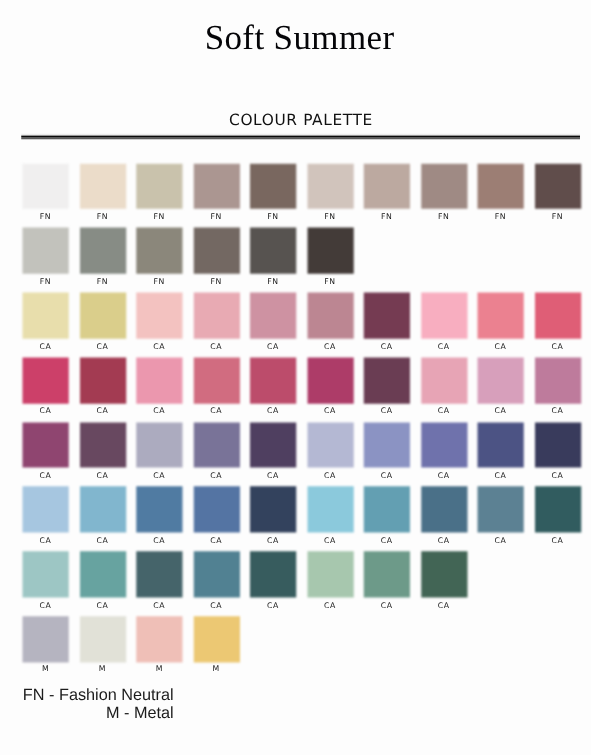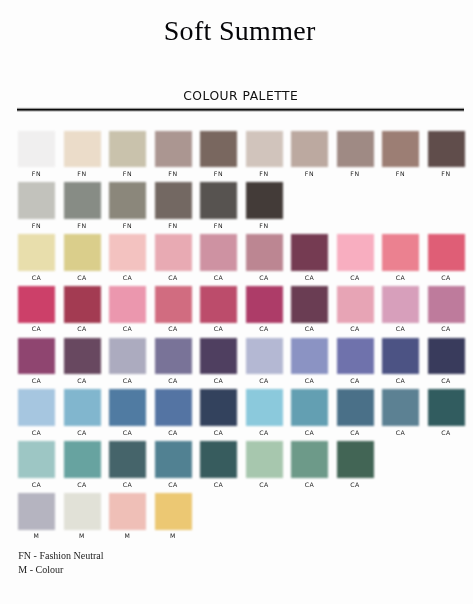--- a/index.html
+++ b/index.html
@@ -24,22 +24,22 @@
           rgba(0,0,0,0.19) 80%,rgba(0,0,0,0.19) 100%);}
 
   .swlayer{position:absolute;left:18.2px;top:130.6px;width:447px;filter:blur(0.8px);}
   .lbllayer{position:absolute;left:17.6px;top:130.6px;width:447px;filter:opacity(1);}
   .row{position:relative;height:51.77px;}
   .sw{position:absolute;top:0;width:37.0px;height:36.8px;}
   .lbl{position:absolute;top:39.4px;width:37.2px;text-align:center;
        font-family:"DejaVu Sans",sans-serif;font-size:6.2px;color:#1a1a1a;
        letter-spacing:0.5px;text-indent:0.5px;}
 
-  .legend{position:absolute;left:18.3px;top:549.2px;font-family:Liberation Serif, serif;
-          font-size:10px;color:#1c1c1c;line-height:14px;white-space:nowrap;filter:opacity(1);}
+  .legend{position:absolute;left:18.3px;top:549.2px;font-family:Liberation Sans, sans-serif;
+          font-size:13px;color:#1c1c1c;line-height:14px;white-space:nowrap;filter:opacity(1);text-align:right;}
 </style>
 </head>
 <body>
 
 <div class="page">
   <div class="title">Soft Summer</div>
   <div class="section-head">COLOUR PALETTE</div>
   <div class="rule"></div>
   <div class="swlayer" id="swlayer">
       <div class="row">
@@ -208,15 +208,15 @@
       </div>
       <div class="row">
         <div class="lbl" style="left: 0px;">M</div>
         <div class="lbl" style="left: 45.5px;">M</div>
         <div class="lbl" style="left: 91px;">M</div>
         <div class="lbl" style="left: 136.5px;">M</div>
       </div>
     </div>
   <div class="legend" id="legend">
       <div>FN - Fashion Neutral</div>
-      <div>M - Colour</div>
+      <div>M - Metal</div>
     </div>
 </div>
 
 </body></html>

